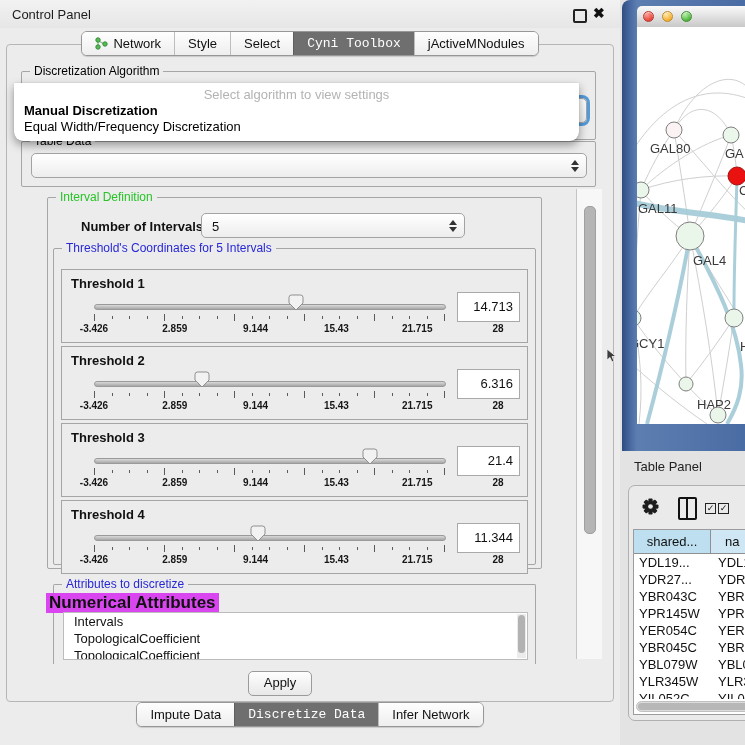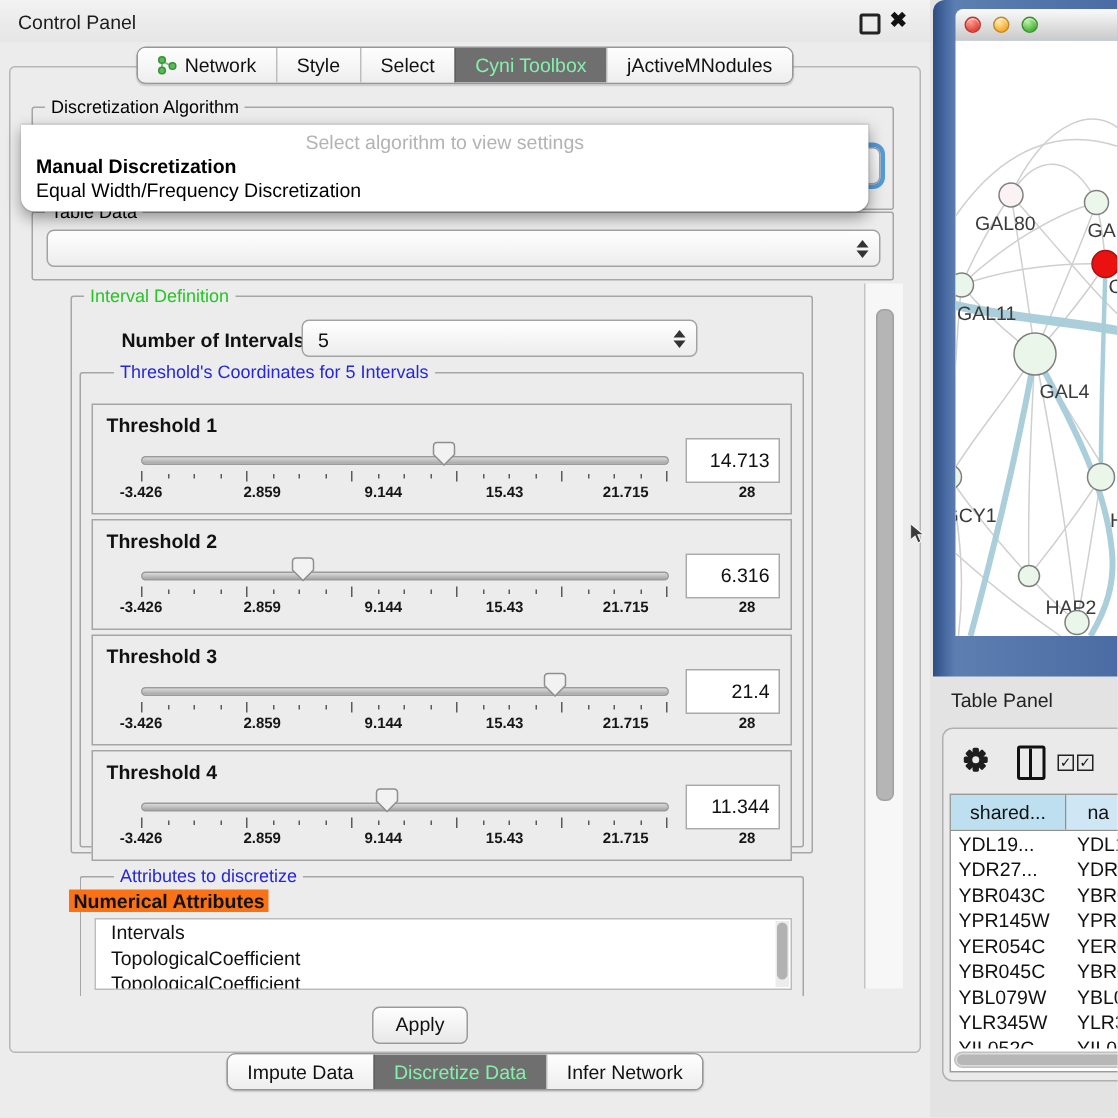--- a/index.html
+++ b/index.html
@@ -12,29 +12,29 @@
   #control-panel{position:absolute;left:0;top:0;width:620px;height:745px;background:#ececec;}
   .cp-titlebar{position:absolute;left:0;top:0;width:620px;height:28px;background:linear-gradient(#f2f2f2,#e6e6e6);}
   .cp-title{position:absolute;left:12px;top:7px;font-size:13px;color:#1c1c1c;}
   .float-icon{position:absolute;left:573px;top:9px;width:10px;height:10px;border:2px solid #222;border-radius:2px;}
   .close-icon{position:absolute;left:593px;top:5px;font-size:14px;font-weight:bold;color:#111;}
   
   .tabbar{position:absolute;left:0;top:31px;width:620px;display:flex;justify-content:center;z-index:30;}
   .seg{display:flex;border:1px solid #979797;border-radius:6px;overflow:hidden;background:#fdfdfd;box-shadow:0 1px 1px rgba(0,0,0,.15);}
   .seg .tab{padding:4px 13px;font-size:13px;color:#111;background:linear-gradient(#fefefe,#eee);border-left:1px solid #bdbdbd;display:flex;align-items:center;gap:5px;white-space:nowrap;}
   .seg .tab:first-child{border-left:none;}
-  .seg .tab.selected{background:#6f6f6f;color:#86efac;border-left-color:#5f5f5f;}
+  .seg .tab.selected{background:#6f6f6f;color:#ffffff;border-left-color:#5f5f5f;font-family:Liberation Mono, monospace;}
   .bottom-tabbar{position:absolute;left:0;top:702px;width:620px;display:flex;justify-content:center;z-index:30;}
   
   .cp-panel{position:absolute;left:6px;top:44px;width:606px;height:656px;background:#ececec;border:1px solid #b6b6b6;border-radius:4px;}
   .group{position:absolute;border:1px solid #a6a6a6;border-radius:2px;}
   .group-title{position:absolute;top:-8px;left:8px;background:#ececec;padding:0 4px;font-size:12px;line-height:14px;white-space:nowrap;}
   .gt-black{color:#000;}
   .gt-green{color:#27c427;}
-  .gt-blue{color:#2727d8;margin-left:14px;}
+  .gt-blue{color:#2727d8;}
   
   .combo{position:absolute;height:25px;background:linear-gradient(#ffffff,#ededed);border:1px solid #a3a3a3;border-radius:5px;font-size:13px;line-height:25px;padding-left:10px;box-sizing:border-box;color:#111;}
   .combo .stepper{position:absolute;right:7px;top:50%;transform:translateY(-50%);width:8px;height:12px;}
   .stepper .up{position:absolute;top:0;left:0;width:0;height:0;border-left:4px solid transparent;border-right:4px solid transparent;border-bottom:5px solid #333;}
   .stepper .dn{position:absolute;bottom:0;left:0;width:0;height:0;border-left:4px solid transparent;border-right:4px solid transparent;border-top:5px solid #333;}
   .combo.focused{box-shadow:0 0 0 3px #539bd9;}
   
   .popup{position:absolute;left:7px;top:38px;width:565px;height:58px;background:#fff;z-index:20;
     border-radius:0 0 9px 9px;box-shadow:0 4px 10px rgba(0,0,0,.38),0 0 1px rgba(0,0,0,.3);}
   .popup-hint{position:absolute;left:0;top:4px;width:100%;text-align:center;font-size:13px;color:#b3b3b3;}
@@ -326,21 +326,21 @@
           <span class="axis-lab" style="left: 60%;">15.43</span>
           <span class="axis-lab" style="left: 80%;">21.715</span>
           <span class="axis-lab" style="left: 100%;">28</span>
         </div>
       <div class="t-value">11.344</div>
     </div>
 
     <div class="group" style="left:46px;top:539px;width:481px;height:79px;border-bottom:none;border-radius:2px 2px 0 0;">
       <span class="group-title gt-blue">Attributes to discretize</span>
     </div>
-    <div style="position:absolute;left:39px;top:548px;font-size:13px;font-weight:bold;background:#f97316;padding:0 3px;">Numerical Attributes</div>
+    <div style="position:absolute;left:39px;top:548px;font-size:17px;font-weight:bold;background:#d946ef;padding:0 3px;">Numerical Attributes</div>
     <div class="attr-list" id="attr-list">
       <div class="list-vscroll">
           <div class="list-vthumb"></div>
         </div>
     <div class="attr-item">Intervals</div>
         <div class="attr-item">TopologicalCoefficient</div>
         <div class="attr-item">TopologicalCoefficient</div>
       </div>
 
     <div class="panel-scroll">

